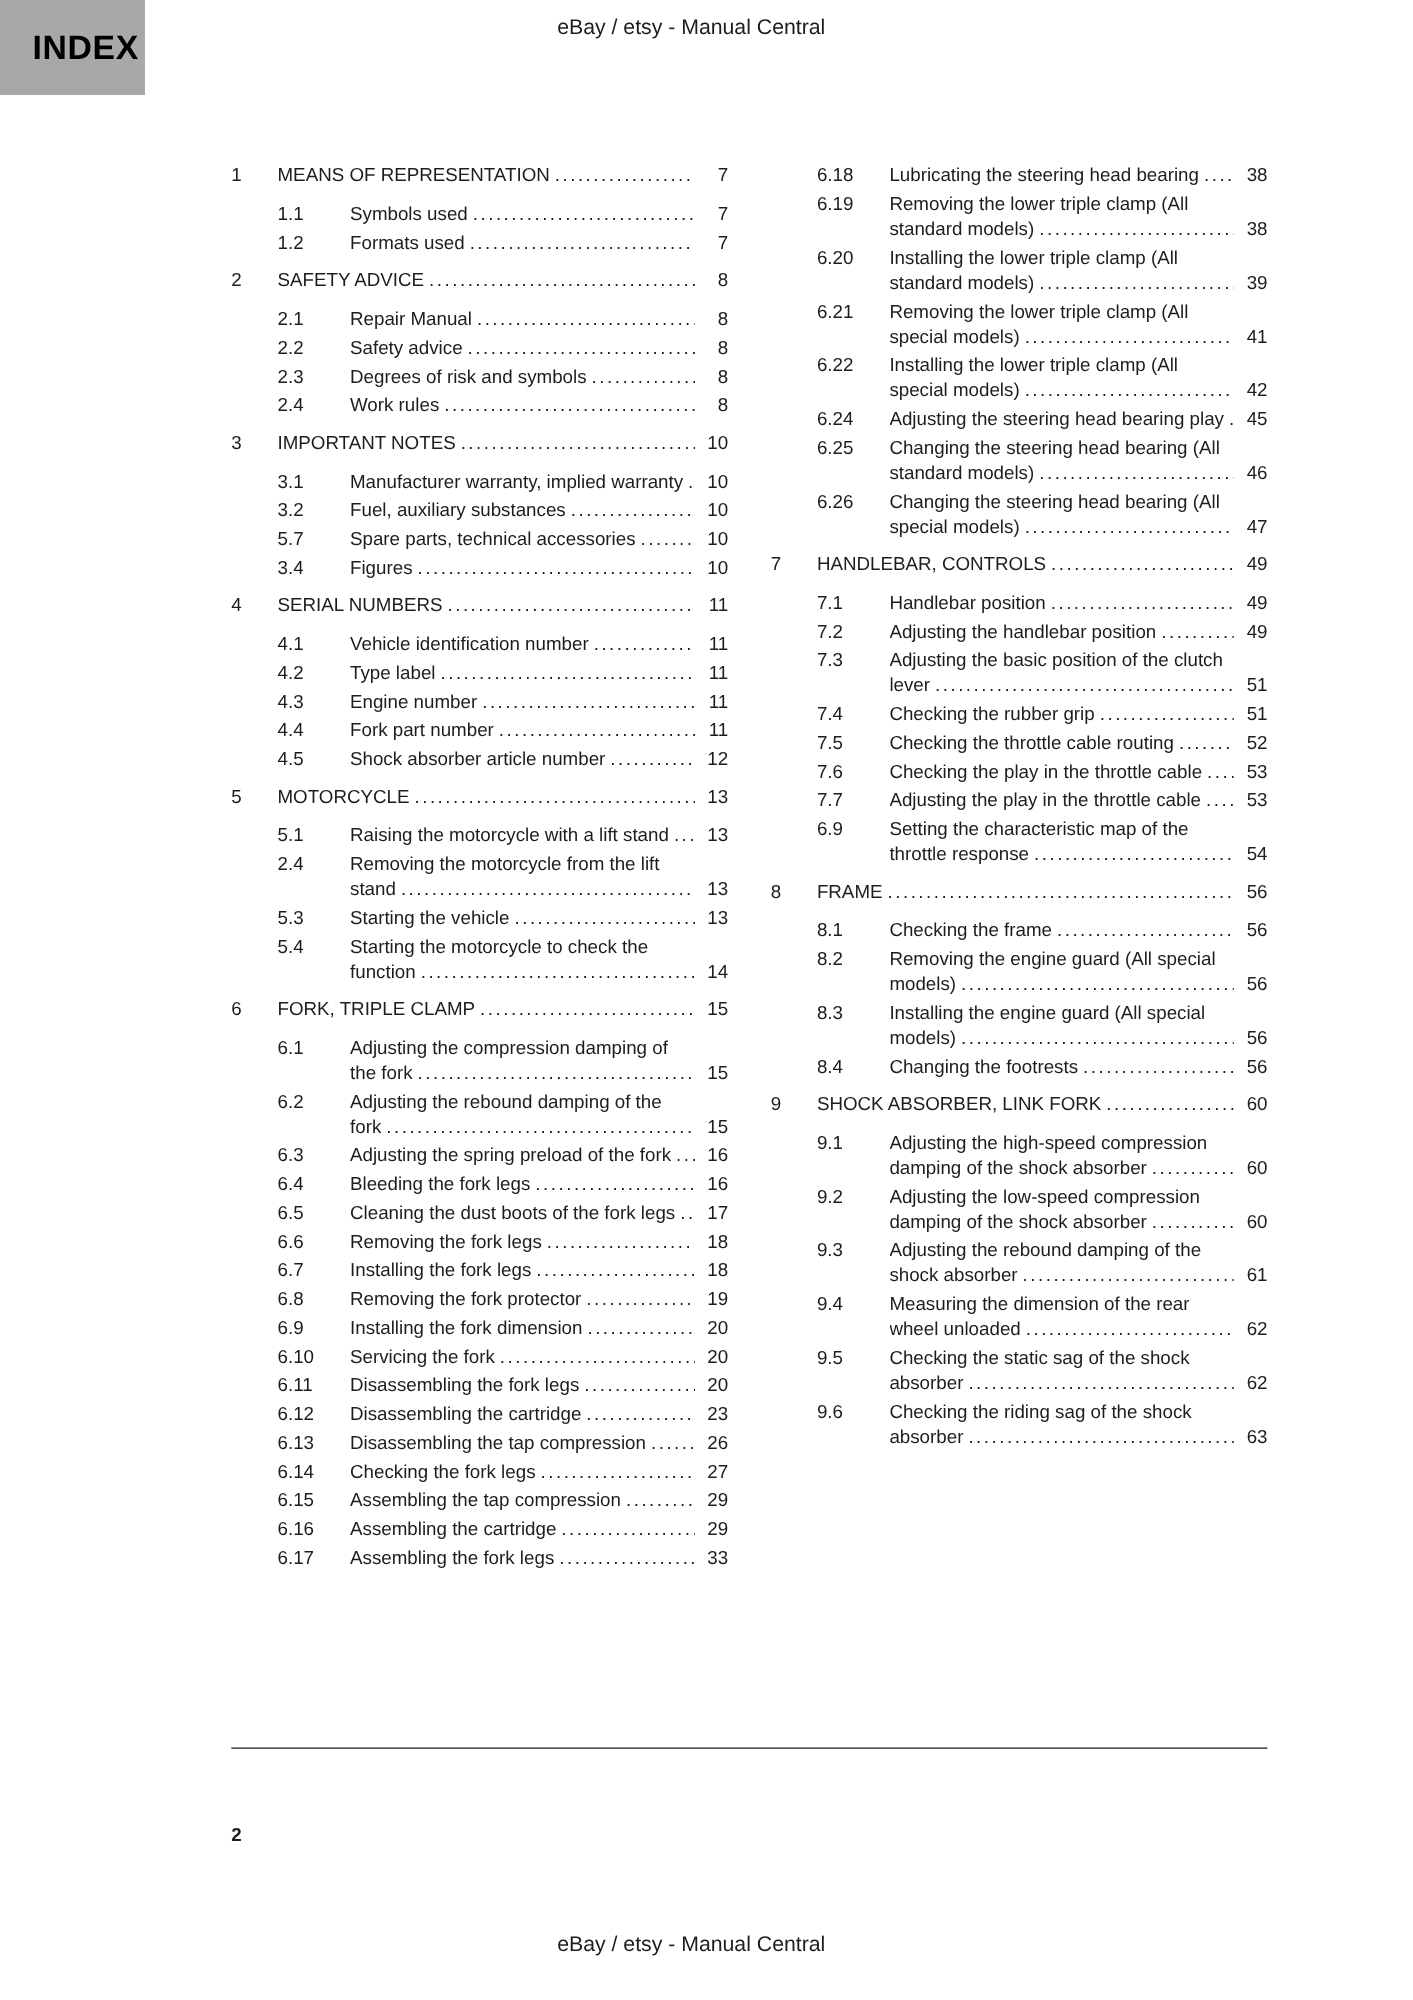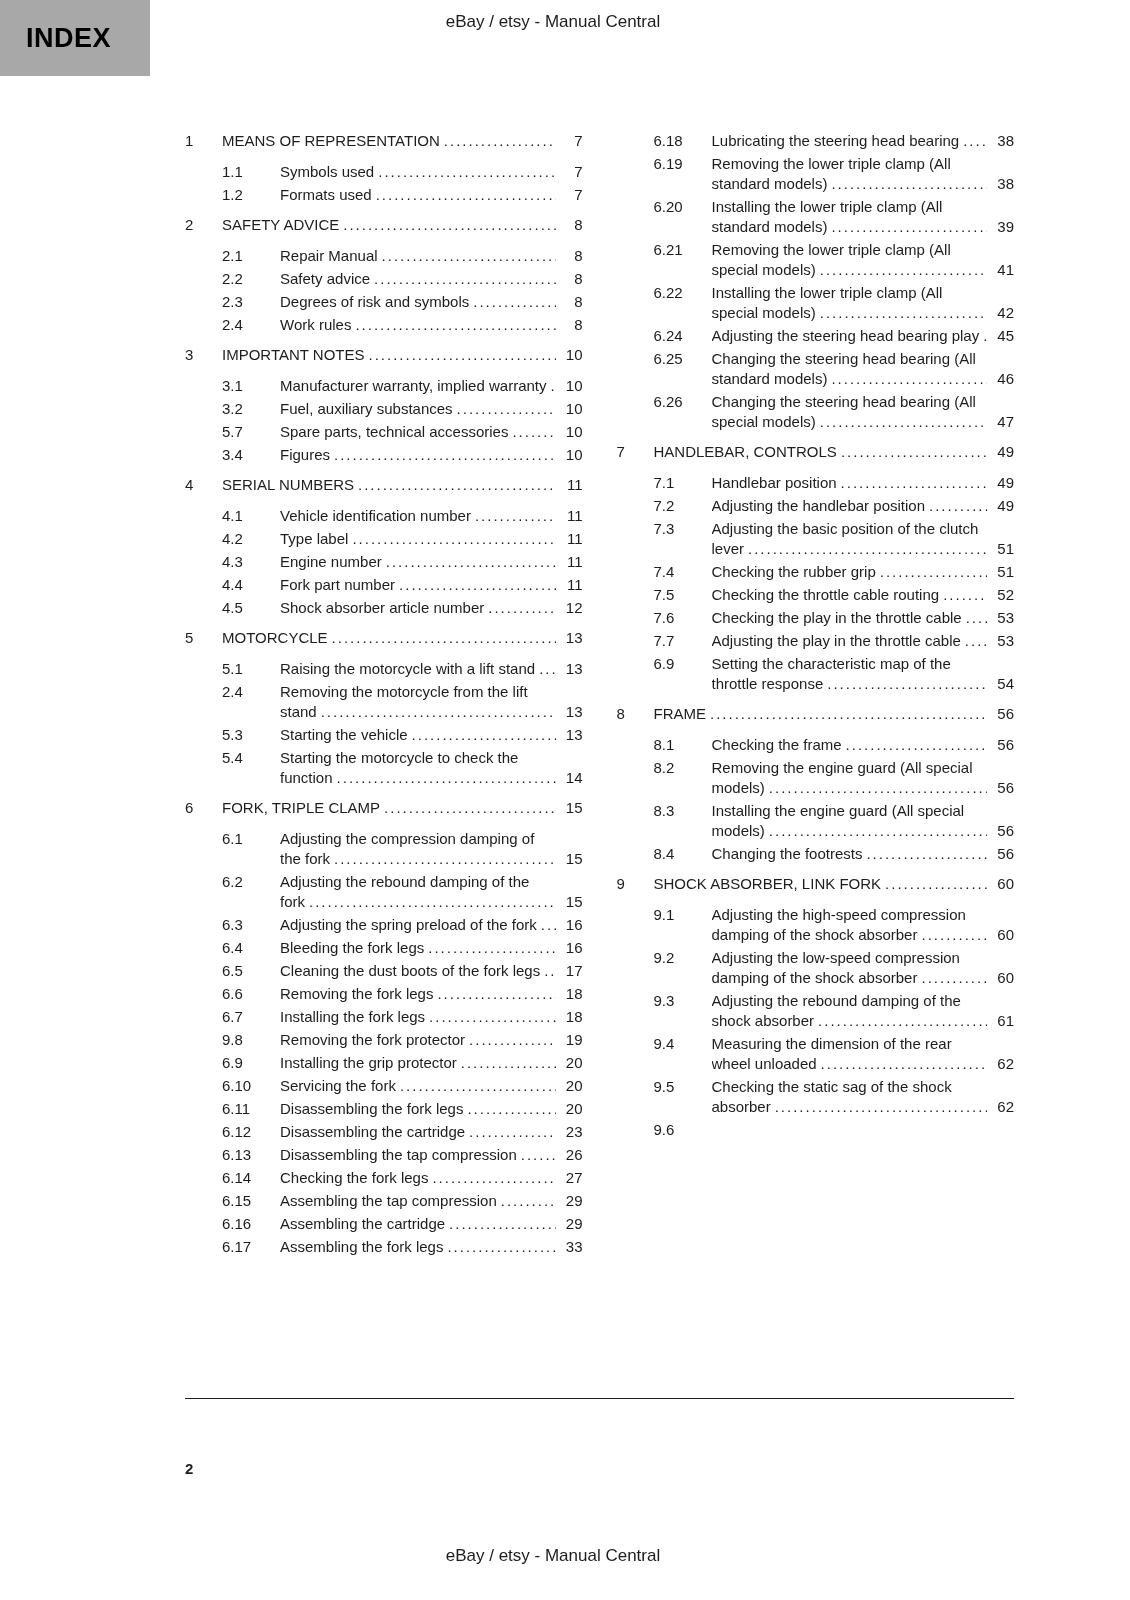--- a/index.html
+++ b/index.html
@@ -6,21 +6,21 @@
   html, body { background: #ffffff; }
   body {
     width: 1130px; height: 1600px;
     position: relative;
     font-family: "Liberation Sans", sans-serif;
     color: #1d1d1b;
     overflow: hidden;
   }
   .index-box {
     position: absolute; left: 0; top: 0;
-    width: 150px; height: 76px;
+    width: 116px; height: 76px;
     background: #a8a8a8;
     display: flex; align-items: center;
     padding-left: 26px;
     font-size: 27px; font-weight: 700;
     letter-spacing: 0.5px;
     color: #000;
   }
   .header-title {
     position: absolute; top: 12px; left: 0;
     width: 1106px; text-align: center;
@@ -336,31 +336,31 @@
 
   <div class="entry lvl2">
     <span class="num">6.7</span>
     <span class="row">
       <span class="title"><span class="t">Installing the fork legs</span><span class="leader"></span></span>
       <span class="pg">18</span>
     </span>
   </div>
 
   <div class="entry lvl2">
-    <span class="num">9.8</span>
+    <span class="num">6.8</span>
     <span class="row">
       <span class="title"><span class="t">Removing the fork protector</span><span class="leader"></span></span>
       <span class="pg">19</span>
     </span>
   </div>
 
   <div class="entry lvl2">
     <span class="num">6.9</span>
     <span class="row">
-      <span class="title"><span class="t">Installing the grip protector</span><span class="leader"></span></span>
+      <span class="title"><span class="t">Installing the fork dimension</span><span class="leader"></span></span>
       <span class="pg">20</span>
     </span>
   </div>
 
   <div class="entry lvl2">
     <span class="num">6.10</span>
     <span class="row">
       <span class="title"><span class="t">Servicing the fork</span><span class="leader"></span></span>
       <span class="pg">20</span>
     </span>
@@ -643,19 +643,23 @@
   <div class="entry lvl2">
     <span class="num">9.5</span>
     <span class="row">
       <span class="title"><span class="t">Checking the static sag of the shock absorber</span><span class="leader"></span></span>
       <span class="pg">62</span>
     </span>
   </div>
 
   <div class="entry lvl2">
     <span class="num">9.6</span>
+    <span class="row">
+      <span class="title"><span class="t">Checking the riding sag of the shock absorber</span><span class="leader"></span></span>
+      <span class="pg">63</span>
+    </span>
   </div>
 </div>
 </div>
 
 <hr class="footer-rule">
 <div class="page-number">2</div>
 <div class="footer-title">eBay / etsy - Manual Central</div>
 
 </body></html>

